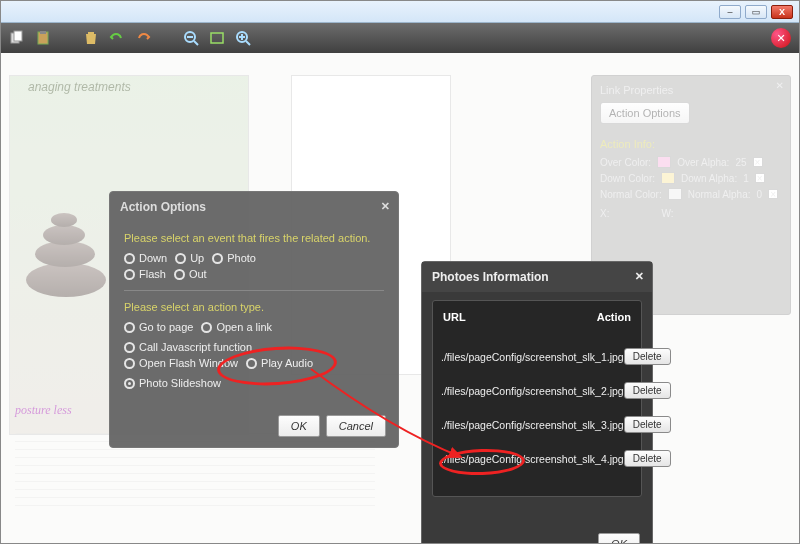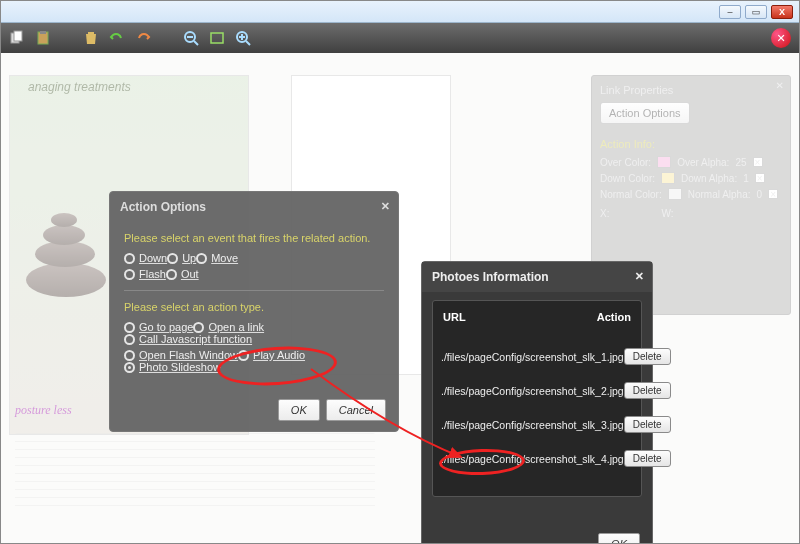--- a/index.html
+++ b/index.html
@@ -42,21 +42,21 @@
   .swp{background:#f7b7dd;} .swo{background:#f8e7a3;} .swn{background:#eee;}
   .num{font-size:9px;color:#e8a;}
   .miniclose{width:10px;height:10px;background:#fff;border:1px solid #aaa;font-size:7px;display:flex;align-items:center;justify-content:center;color:#555;}
 
   
   .ao-modal{position:absolute;left:108px;top:190px;width:290px;background:rgba(95,95,95,.92);border:1px solid #777;border-radius:4px;color:#ddd;font-size:11px;padding:0 0 10px 0;z-index:5;}
   .ao-hd{padding:8px 10px;font-weight:bold;font-size:12px;position:relative;}
   .ao-x{position:absolute;right:8px;top:8px;font-size:11px;color:#ddd;cursor:pointer;}
   .ao-body{padding:4px 14px;}
   .ao-prompt{color:#d9d46a;margin:6px 0 8px;}
-  .ao-row{display:flex;gap:0;flex-wrap:wrap;margin:4px 0;text-decoration:underline;}
+  .ao-row{display:flex;gap:8px;flex-wrap:wrap;margin:4px 0;}
   .rd{width:11px;height:11px;border:2px solid #e5e5e5;border-radius:50%;display:inline-block;vertical-align:-2px;margin-right:4px;position:relative;}
   .rd.sel::after{content:"";position:absolute;inset:2px;border-radius:50%;background:#e6e6e6;}
   .opt{color:#eee;font-size:11px;white-space:nowrap;}
   .hr{height:1px;background:#888;margin:10px 0;}
   .ao-footer{display:flex;justify-content:flex-end;gap:6px;padding:18px 12px 0;}
   .btn{background:linear-gradient(#fdfdfd,#ececec);border:1px solid #9a9a9a;border-radius:2px;padding:4px 12px;color:#333;font-size:11px;cursor:pointer;font-style:italic;}
 
   .ring1{position:absolute;left:216px;top:346px;width:120px;height:38px;border:3px solid #e22;border-radius:50%;z-index:12;transform:rotate(-4deg);}
   .arrow-svg{position:absolute;left:300px;top:358px;z-index:11;pointer-events:none;}
   .ring2{position:absolute;left:438px;top:448px;width:86px;height:26px;border:3px solid #e22;border-radius:50%;z-index:12;transform:rotate(-2deg);}
@@ -173,21 +173,21 @@
 
 <div class="ao-modal">
   <div class="ao-hd"><span>Action Options</span>
     <span class="ao-x">✕</span>
   </div>
   <div class="ao-body">
     <div class="ao-prompt">Please select an event that fires the related action.</div>
     <div class="ao-row">
       <span class="opt"><span class="rd"></span><span>Down</span></span>
       <span class="opt"><span class="rd"></span><span>Up</span></span>
-      <span class="opt"><span class="rd"></span><span>Move</span></span>
+      <span class="opt"><span class="rd"></span><span>Photo</span></span>
     </div>
     <div class="ao-row">
       <span class="opt"><span class="rd"></span><span>Flash</span></span>
       <span class="opt"><span class="rd"></span><span>Out</span></span>
     </div>
     <div class="hr"></div>
     <div class="ao-prompt">Please select an action type.</div>
     <div class="ao-row">
       <span class="opt"><span class="rd"></span><span>Go to page</span></span>
       <span class="opt"><span class="rd"></span><span>Open a link</span></span>

